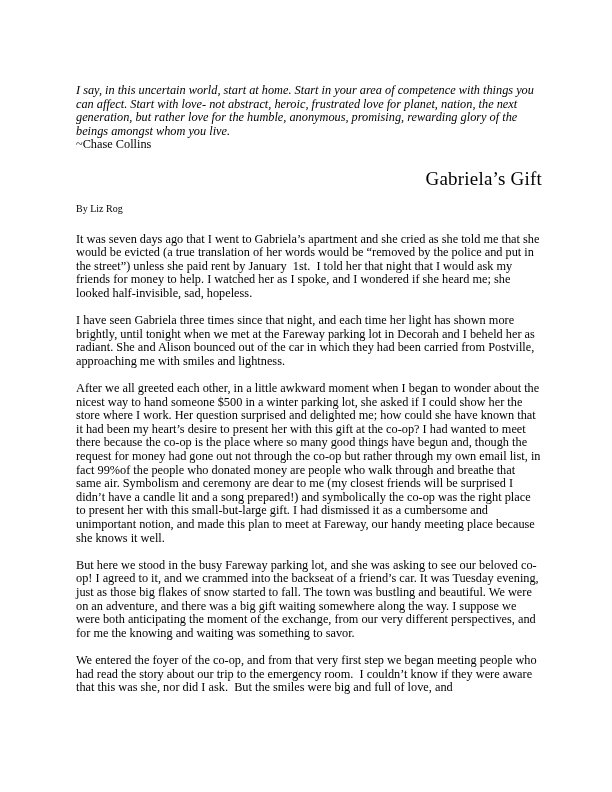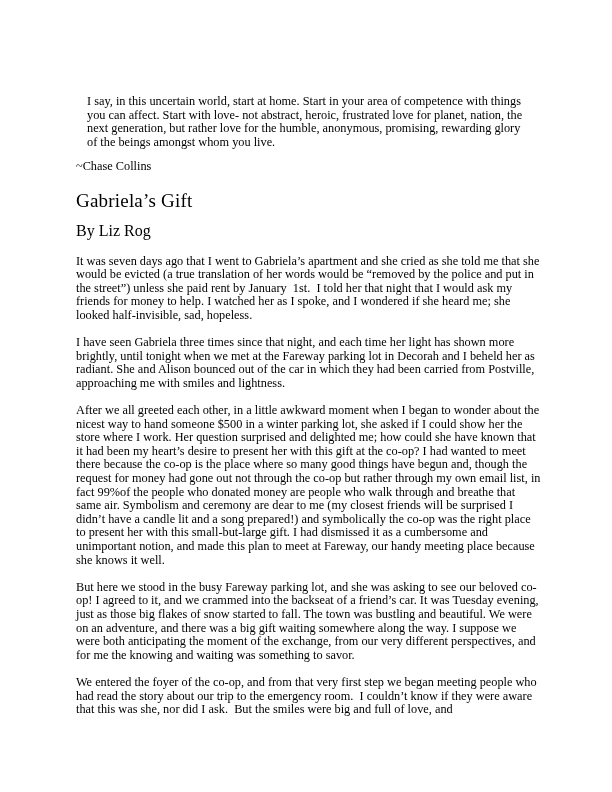--- a/index.html
+++ b/index.html
@@ -20,39 +20,41 @@
       background: #ffffff;
       overflow: hidden;
     }
     .content {
       position: absolute;
       left: 76px;
       top: 84px;
       width: 466px;
     }
     .epigraph {
+      font-style: italic;
       font-size: 12.3px;
       line-height: 13.6px;
-      margin: 11px;
+      margin: 0;
       white-space: pre-wrap;
     }
     .epigraph-attribution {
       font-size: 12.3px;
       line-height: 13.6px;
       margin: 0;
     }
     .article-title {
       font-size: 19px;
       font-weight: normal;
       line-height: 22px;
       margin: 16px 0 0 0;
       letter-spacing: 0.2px;
+      text-align: right;
     }
     .byline {
-      font-size: 16px;
+      font-size: 10px;
       line-height: 13.6px;
       margin: 12px 0 0 0;
     }
     .paragraphs {
       margin-top: 17px;
     }
     .body-para {
       font-size: 12.3px;
       line-height: 13.6px;
       margin: 13.6px 0 0 0;

